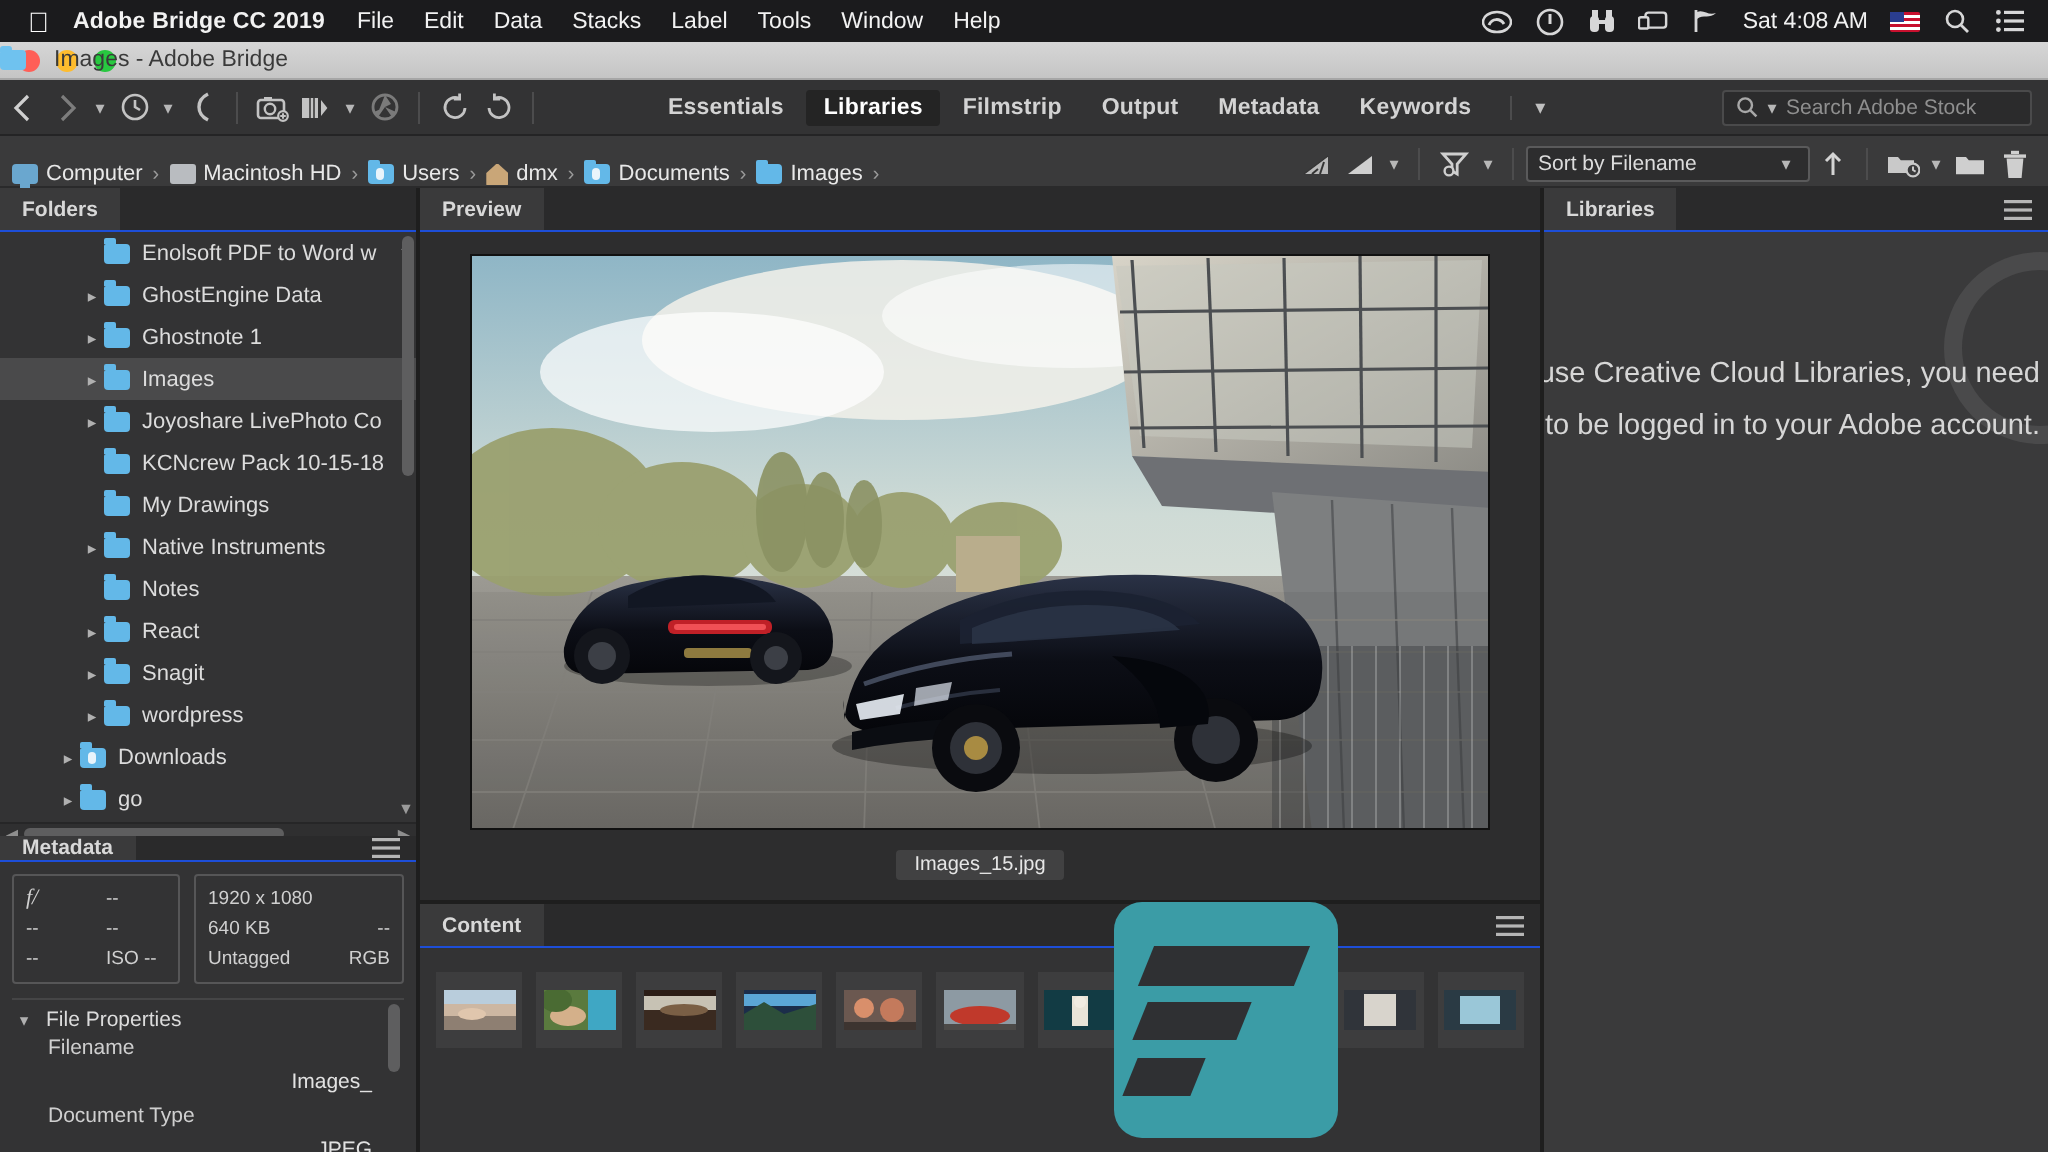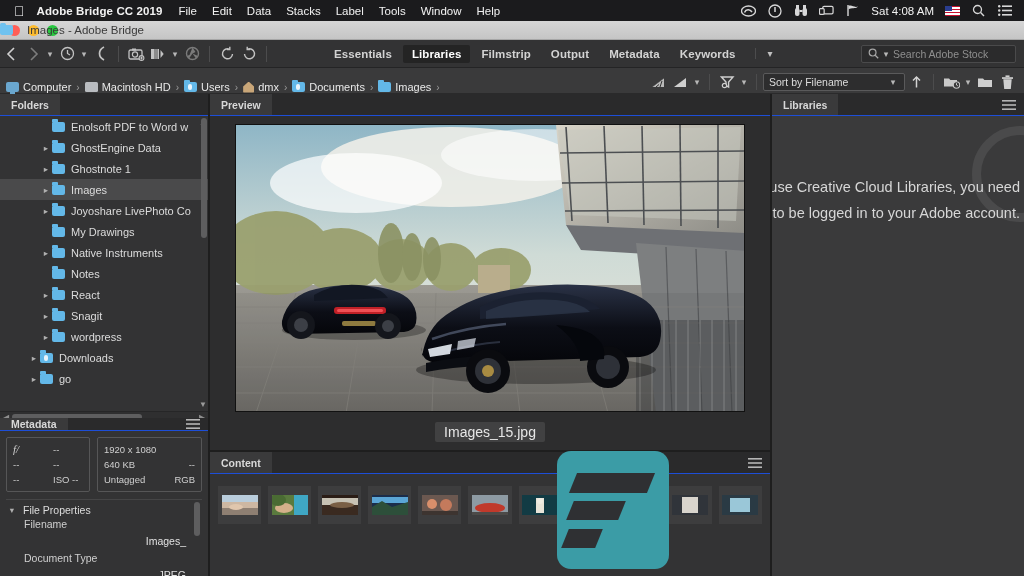--- a/index.html
+++ b/index.html
@@ -164,21 +164,21 @@
   #preview-panel {
     position: absolute; left: 210px; top: 94px; width: 560px; height: 356px;
     background: #2a2a2b; display: flex; flex-direction: column;
   }
   .preview-body { flex: 1; background: #2d2d2e; display:flex; flex-direction:column; align-items:center; justify-content:center;}
   .preview-img {
     width: 510px; height: 288px; border: 1px solid #111; position: relative; overflow: hidden;
     background: #7d8a8f;
   }
   .filename-chip {
-    margin-top: 10px; font-size: 14px; color: #e6e6e6;
+    margin-top: 10px; font-size: 10px; color: #e6e6e6;
     background: #414142; padding: 2px 9px; border-radius: 2px;
   }
 
   
   #content-panel {
     position: absolute; left: 210px; top: 452px; width: 560px; height: 124px;
     background: #2a2a2b; display: flex; flex-direction: column;
   }
   .content-body { flex: 1; background: #333334; padding: 12px 8px; }
   .thumbs { display: flex; gap: 7px; }
@@ -514,20 +514,24 @@
       </div>
       <div class="frow sel" style="padding-left:40px">
         <span class="disc">▸</span>
         <span class="ic-folder"></span>
         <span>Images</span>
       </div>
       <div class="frow" style="padding-left:40px">
         <span class="disc">▸</span>
         <span class="ic-folder"></span>
         <span>Joyoshare LivePhoto Co</span>
+      </div>
+      <div class="frow" style="padding-left:52px">
+        <span class="ic-folder"></span>
+        <span>KCNcrew Pack 10-15-18</span>
       </div>
       <div class="frow" style="padding-left:52px">
         <span class="ic-folder"></span>
         <span>My Drawings</span>
       </div>
       <div class="frow" style="padding-left:40px">
         <span class="disc">▸</span>
         <span class="ic-folder"></span>
         <span>Native Instruments</span>
       </div>

